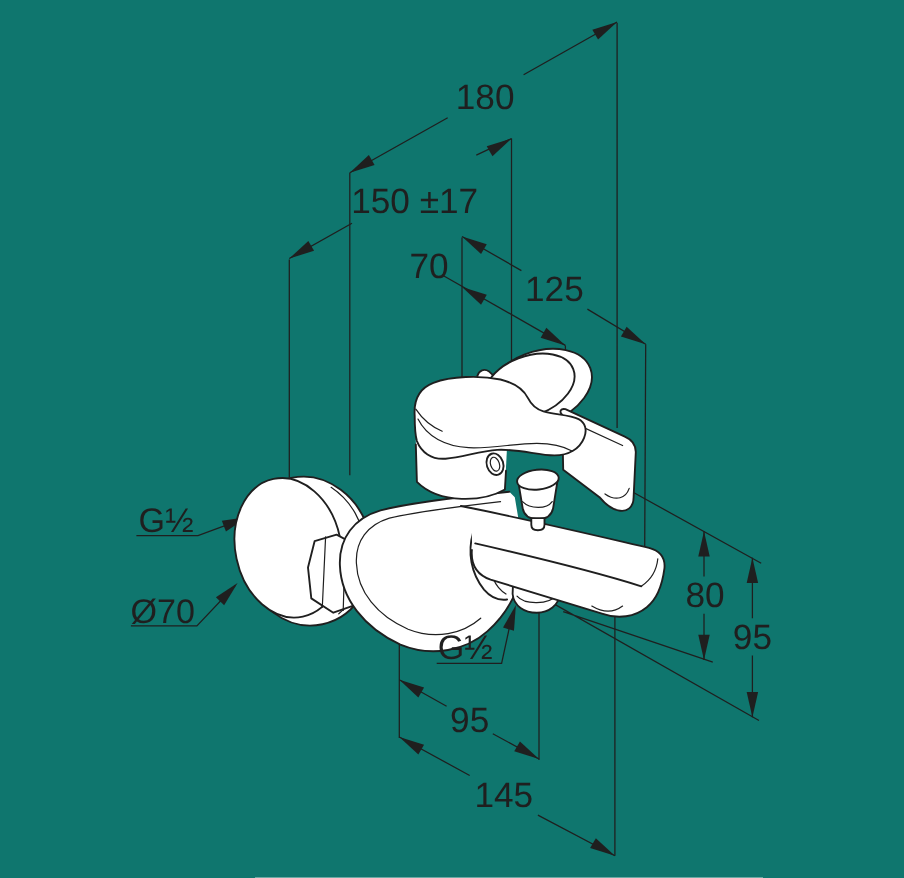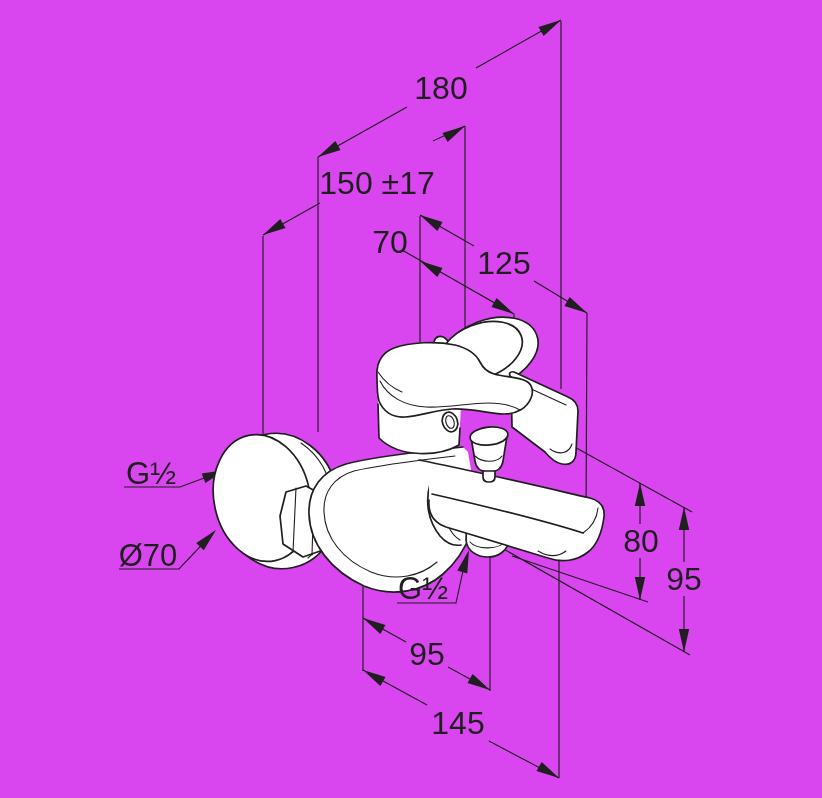--- a/index.html
+++ b/index.html
@@ -1,16 +1,16 @@
 <!DOCTYPE html>
 <html><head>
 <meta charset="utf-8">
 <style>
   html,body{margin:0;padding:0;background:#ffffff;}
-  .page{position:relative;width:822px;height:798px;background:#d946ef;overflow:hidden;}
+  .page{position:relative;width:822px;height:798px;background:#0f766e;overflow:hidden;}
   svg{display:block;}
   text{font-family:"Liberation Sans","DejaVu Sans",sans-serif;fill:#1f1f1f;}
   .dim-text{font-size:32px;}
   .note-text{font-size:31px;}
   .thin{stroke:#1f1f1f;stroke-width:1.15;fill:none;}
   .thick{stroke:#1f1f1f;stroke-width:1.7;fill:#ffffff;stroke-linejoin:round;stroke-linecap:round;}
   .thick-open{stroke:#1f1f1f;stroke-width:1.7;fill:none;stroke-linejoin:round;stroke-linecap:round;}
   .inner{stroke:#1f1f1f;stroke-width:1.1;fill:none;stroke-linejoin:round;stroke-linecap:round;}
   .fill-only{fill:#ffffff;stroke:none;}
   .arrow{fill:#1f1f1f;stroke:none;}

